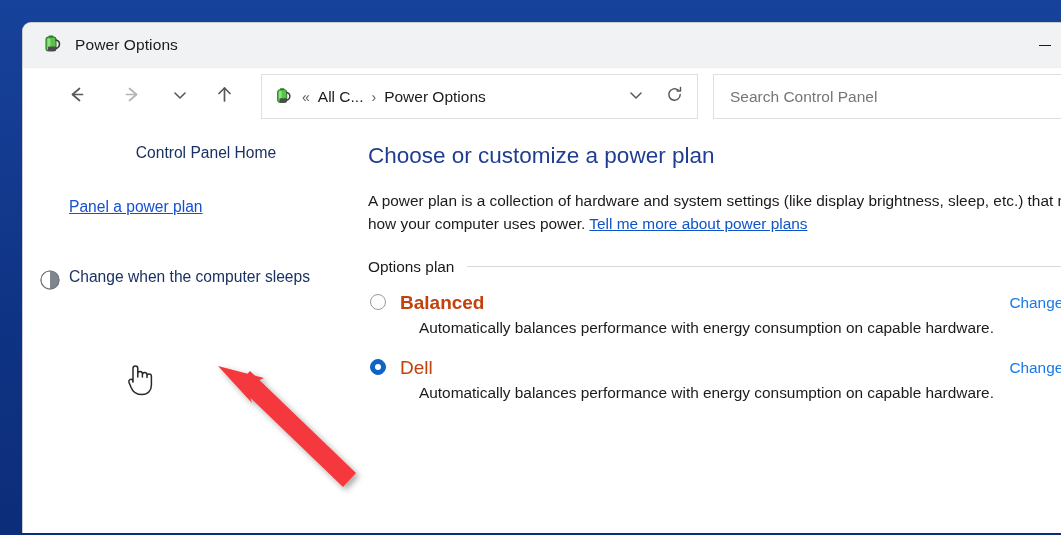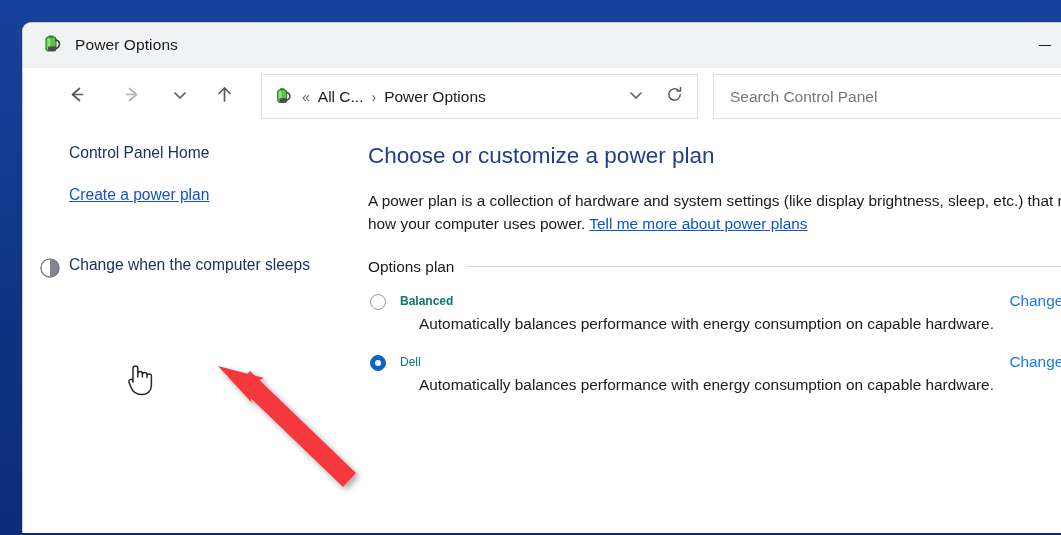--- a/index.html
+++ b/index.html
@@ -161,21 +161,21 @@
     line-height: 1.42;
     text-decoration: none;
     padding: 0 18px 0 46px;
     margin-bottom: 18px;
     max-width: 290px;
   }
   .side-link.hovered {
     color: #1550cf;
     text-decoration: underline;
   }
-  #side-home { margin-bottom: 20px; }
+  #side-home { margin-bottom: 32px; text-align: center; }
   #side-sleep-wrap {
     position: relative;
     margin-top: 48px;
   }
   #sleep-icon {
     position: absolute;
     left: 16px;
     top: 3px;
     width: 22px; height: 22px;
   }
@@ -257,22 +257,22 @@
   .radio.on::after {
     content: "";
     position: absolute;
     left: 50%; top: 50%;
     width: 6px; height: 6px;
     margin: -3px 0 0 -3px;
     border-radius: 50%;
     background: #ffffff;
   }
   .plan-name {
-    font-size: 12px;
-    color: #0f766e;
+    font-size: 19px;
+    color: #c2410c;
   }
   .plan-name.selected { font-weight: bold; }
   .plan-change {
     margin-left: auto;
     color: #1a7ae8;
     font-size: 15.4px;
     text-decoration: none;
     white-space: nowrap;
     padding-right: 6px;
   }
@@ -383,21 +383,21 @@
 
     <div id="searchbox">
       <input id="search-input" type="text" placeholder="Search Control Panel" style="">
     </div>
   </div>
 
   <div id="body">
 
     <div id="sidebar">
       <a href="#" class="side-link" id="side-home">Control Panel Home</a>
-      <a href="#" class="side-link hovered">Create a power plan</a>
+      <a href="#" class="side-link hovered">Panel a power plan</a>
       <div id="side-sleep-wrap">
         <span id="sleep-icon">
           <svg width="22" height="22" viewBox="0 0 22 22">
             <circle cx="11" cy="11" r="9" fill="#d7d9dc" stroke="#8f949a" stroke-width="1.2"></circle>
             <path d="M11 2.2 a8.8 8.8 0 0 0 0 17.6 Z" fill="#ffffff"></path>
             <path d="M11 2.2 a8.8 8.8 0 0 1 0 17.6 Z" fill="#7f868e"></path>
             <circle cx="11" cy="11" r="9" fill="none" stroke="#6f757c" stroke-width="1.1"></circle>
           </svg>
         </span>
         <a href="#" class="side-link">Change when the computer sleeps</a>

